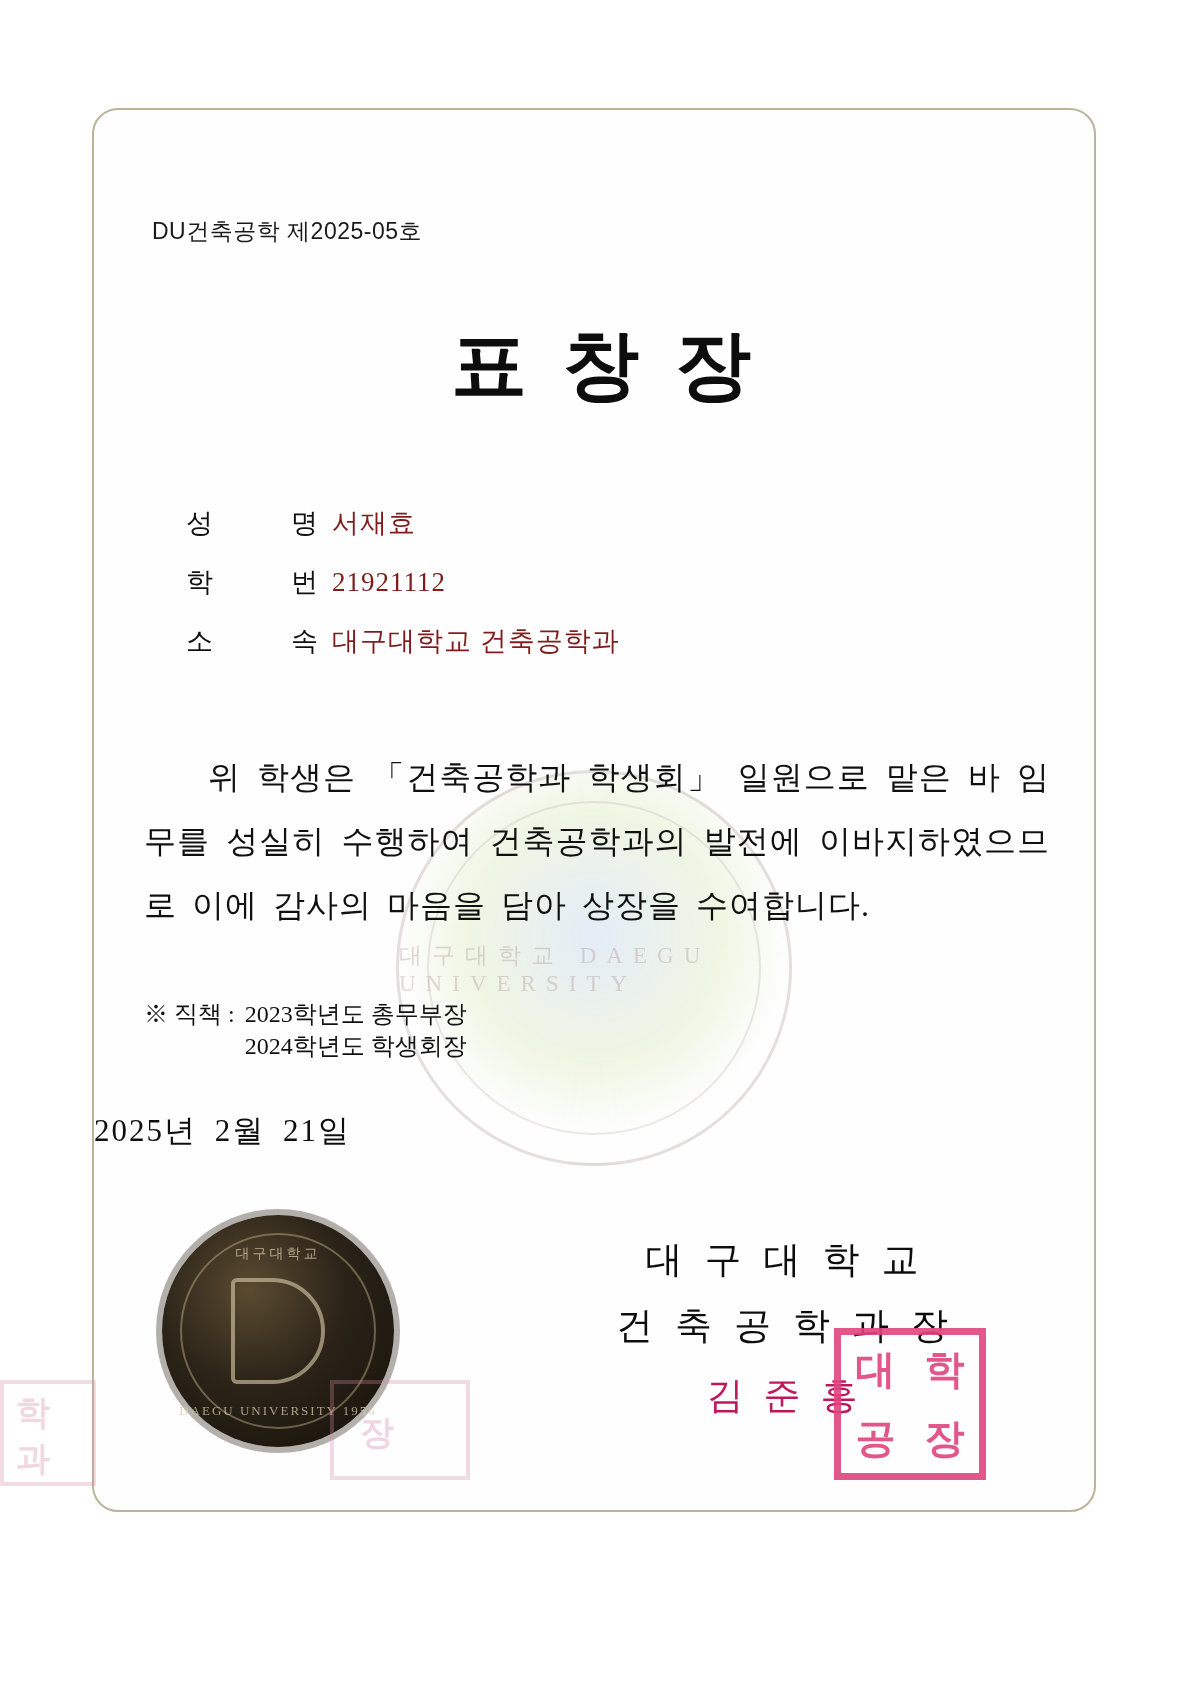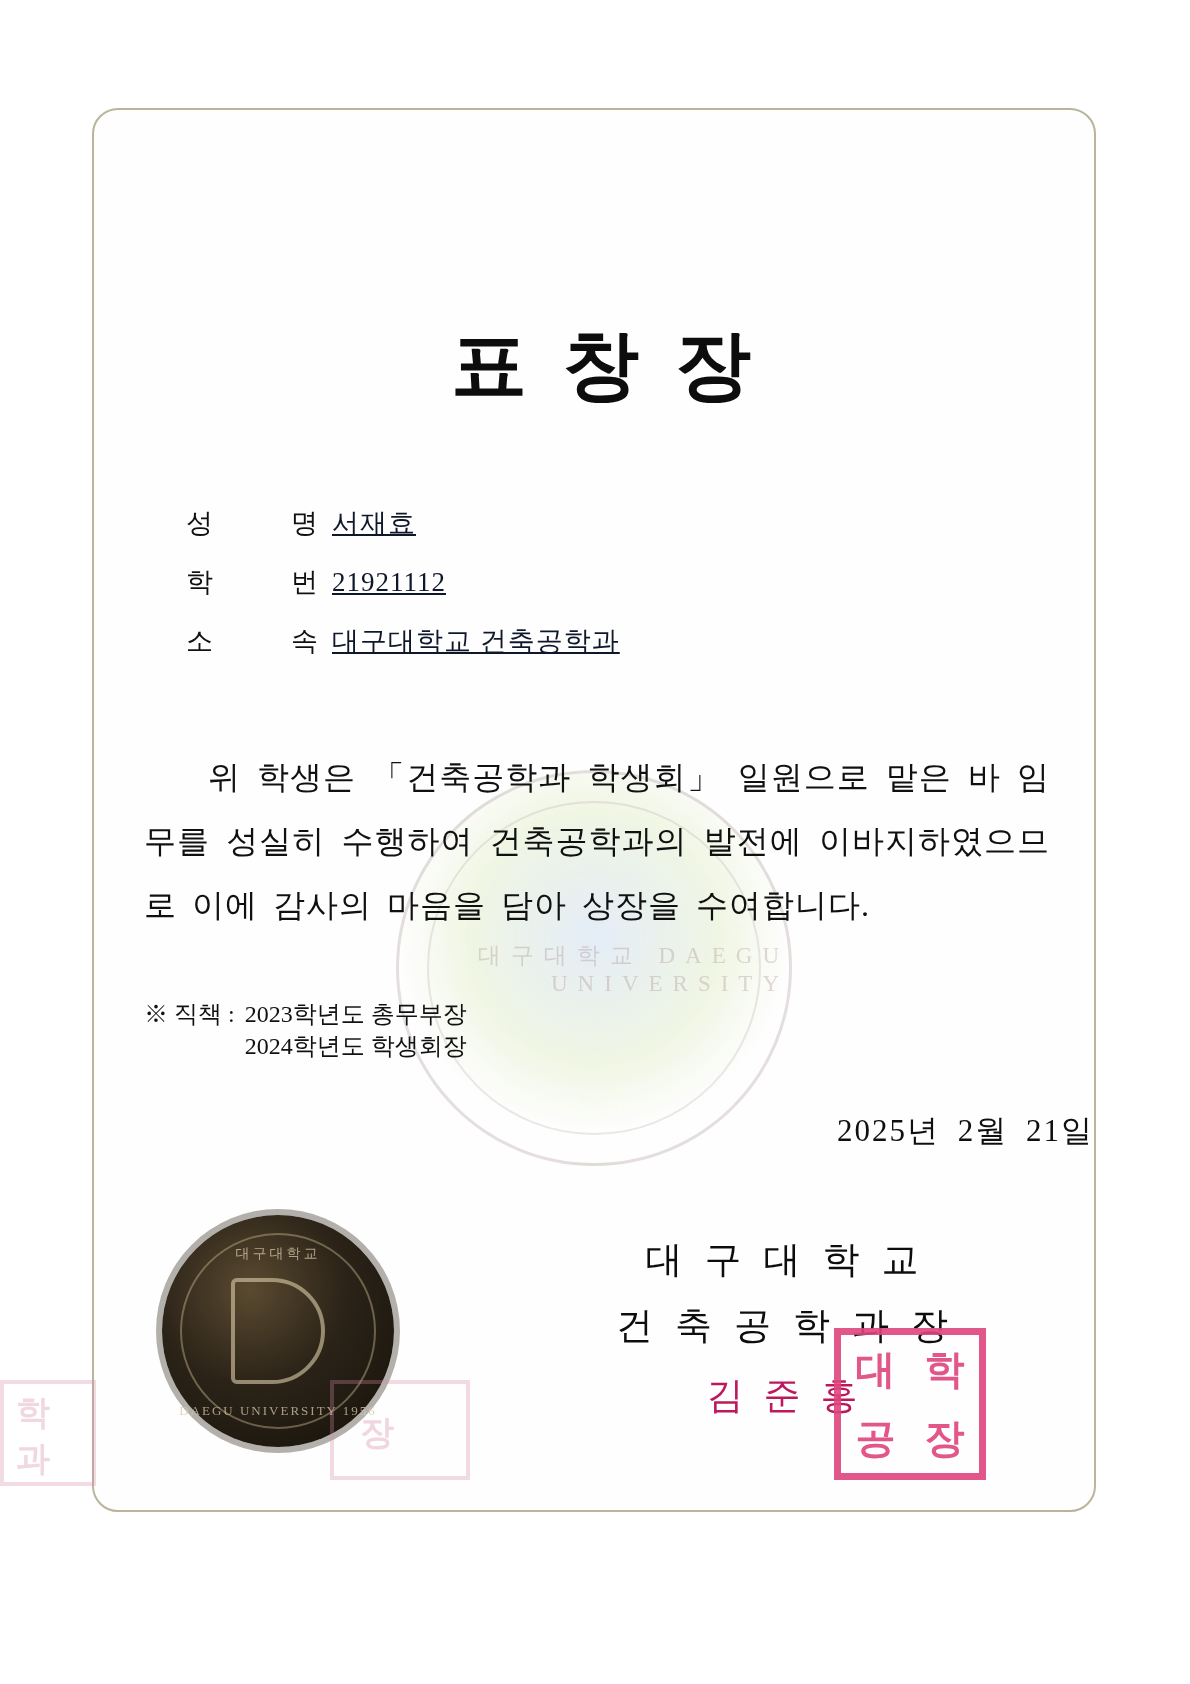--- a/index.html
+++ b/index.html
@@ -51,21 +51,21 @@
     right: 28px;
     bottom: 28px;
     border-radius: 50%;
     border: 2px solid rgba(170, 150, 150, 0.22);
   }
   #watermark .wm-text {
     position: absolute;
     left: 0; right: 0;
     top: 50%;
     transform: translateY(-50%);
-    text-align: right;
+    text-align: left;
     font-size: 23px;
     letter-spacing: 10px;
     color: rgba(160, 130, 130, 0.30);
     font-family: "Liberation Serif", serif;
   }
 
   
   #doc-number {
     position: absolute;
     left: 58px;
@@ -108,23 +108,22 @@
   .field-label {
     width: 132px;
     display: flex;
     justify-content: space-between;
     letter-spacing: 0;
     color: #111;
   }
   .field-label span { display: inline-block; }
   .field-value {
     margin-left: 14px;
-    color: #0f172a;
+    color: #7f1d1d;
     letter-spacing: 1px;
-    text-decoration: underline;
   }
 
   
   #body-text {
     position: absolute;
     left: 50px;
     top: 635px;
     width: 906px;
     font-size: 32px;
     line-height: 64px;
@@ -150,21 +149,21 @@
     vertical-align: top;
     margin-left: 4px;
     text-align: center;
   }
 
   
   #date {
     position: absolute;
     left: 0; right: 0;
     top: 1000px;
-    text-align: right;
+    text-align: left;
     font-size: 31px;
     letter-spacing: 2px;
     color: #0f0f0f;
     word-spacing: 8px;
   }
 
   
   #signature {
     position: absolute;
     right: 52px;
@@ -291,20 +290,21 @@
 </head>
 <body>
 
 <div id="certificate">
 
   <div id="watermark">
     <div class="wm-inner"></div>
     <div class="wm-text">대구대학교 DAEGU UNIVERSITY</div>
   </div>
 
+  <div id="doc-number">DU건축공학 제2025-05호</div>
 
   <div id="title">표창장</div>
 
   <div id="fields">
 
     <div class="field-row">
       <div class="field-label">
         <span>성</span>
         <span>명</span>
       </div>

